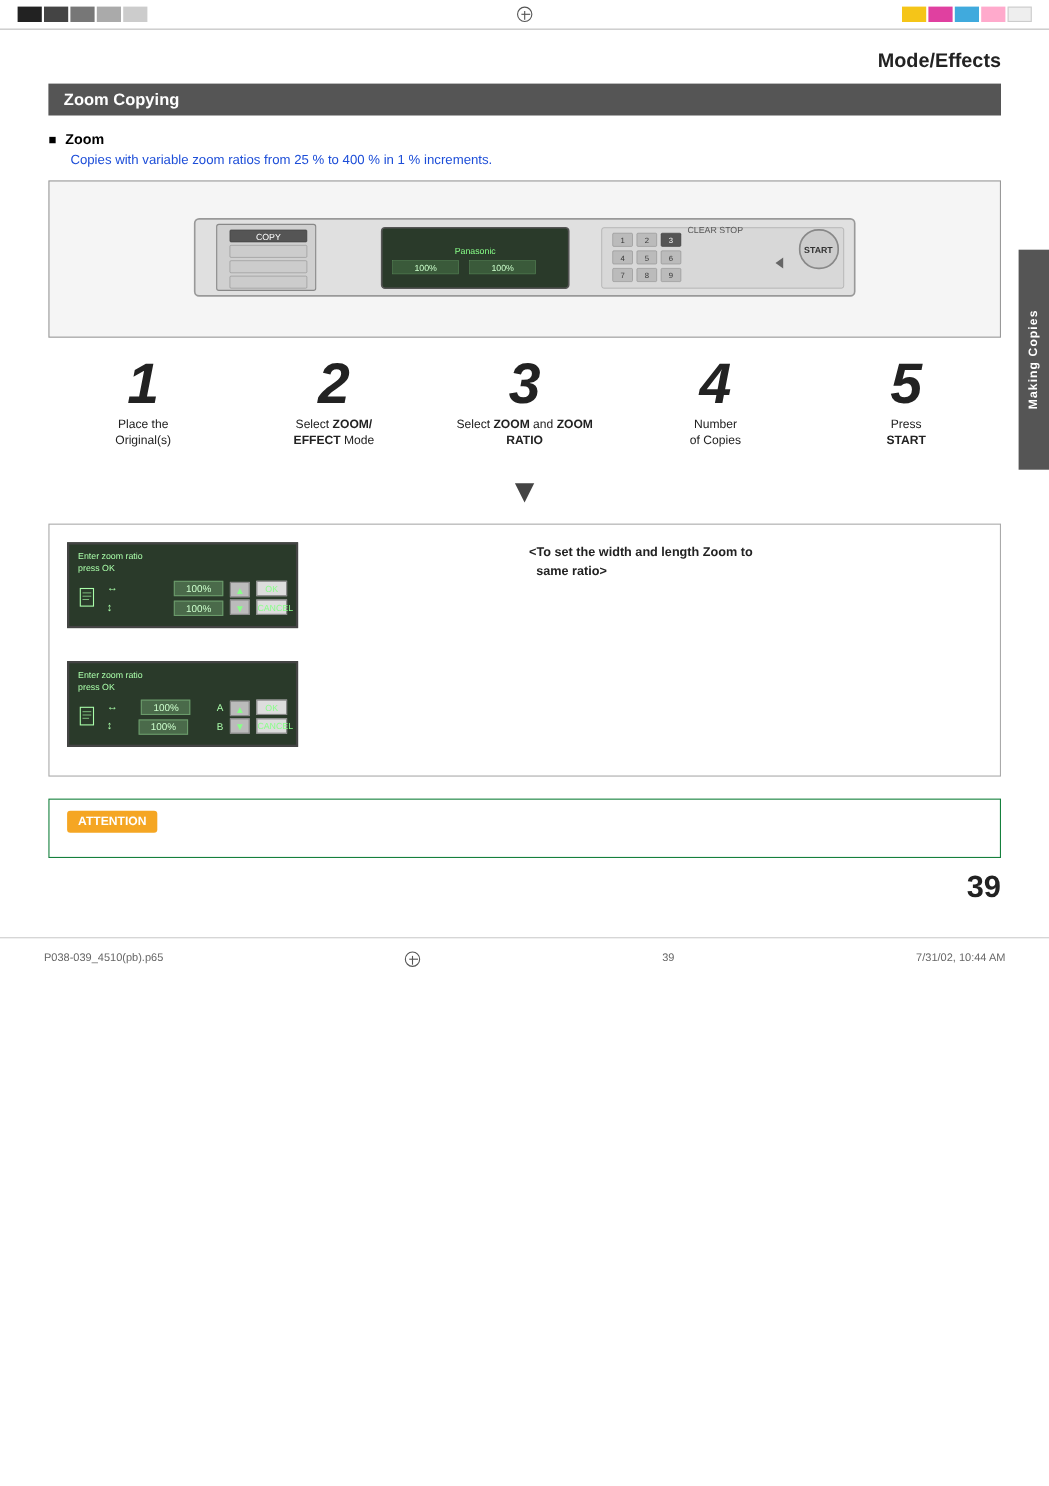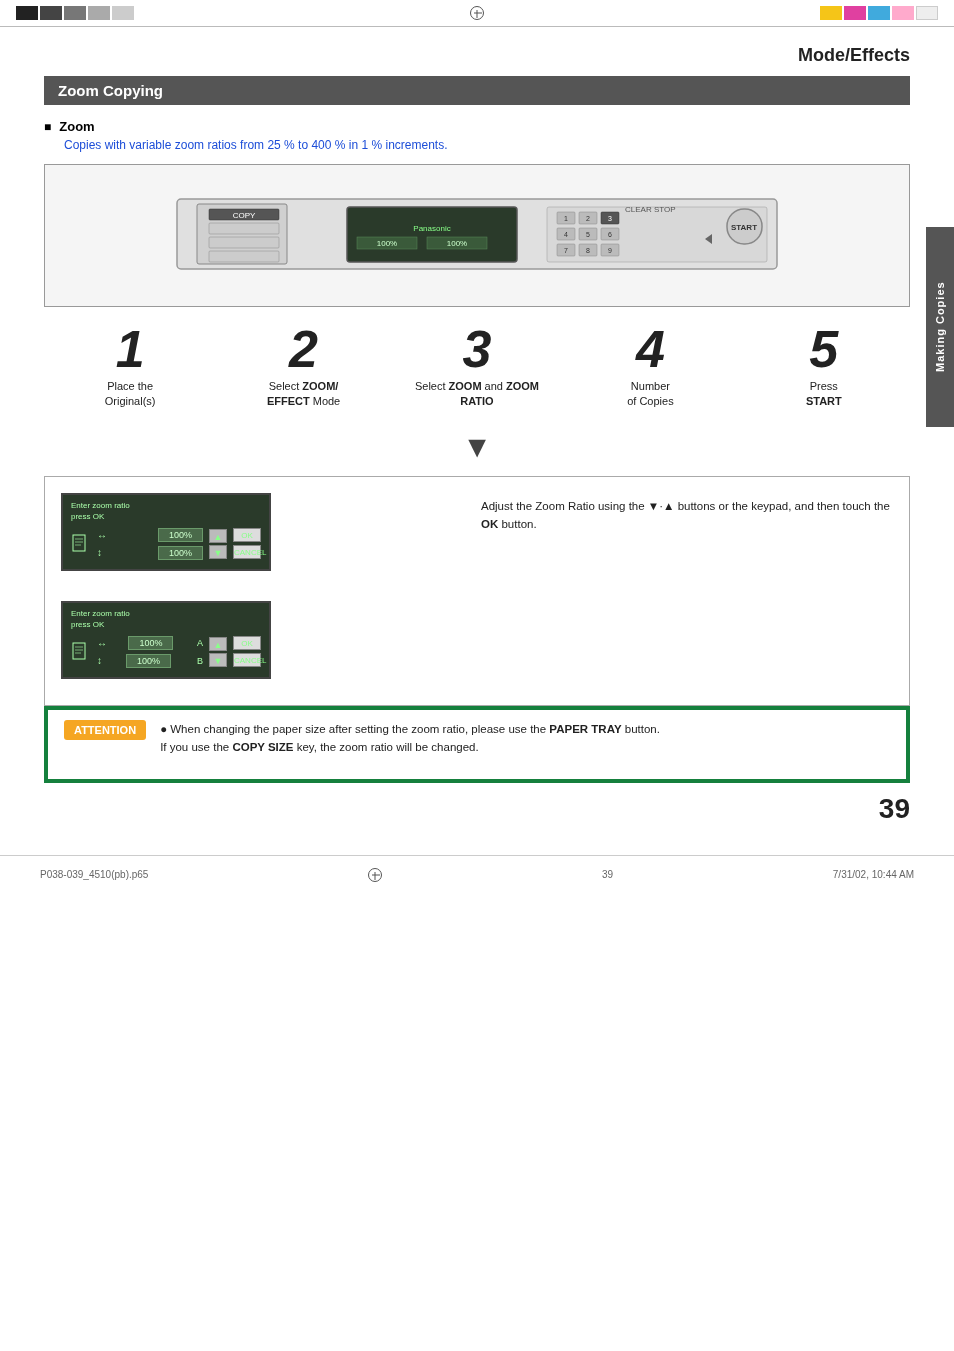--- a/index.html
+++ b/index.html
@@ -128,20 +128,21 @@
       text-align: center;
       font-size: 30px;
       color: #444;
       margin-bottom: 12px;
     }
 
     
     .zoom-panels {
       display: flex;
       gap: 8px;
+      margin-bottom: 20px;
       border: 1px solid #aaa;
       padding: 16px;
     }
     .zoom-panel-left {
       flex: 1;
       display: flex;
       flex-direction: column;
       gap: 20px;
     }
     .zoom-panel-right {
@@ -298,21 +299,21 @@
     }
     .crosshair::after {
       width: 8px;
       height: 1px;
       top: 50%;
       left: 3px;
       transform: translateY(-50%);
     }
 
     .border-box {
-      border: 4px solid #15803d;
+      border: 1px solid #15803d;
       padding: 10px 16px;
       margin-bottom: 8px;
     }
 
     .note-row {
       display: flex;
       align-items: flex-start;
       gap: 14px;
       margin-bottom: 8px;
     }
@@ -518,36 +519,32 @@
                 </div>
               </div>
             </div>
           </div>
         </div>
 
       </div>
 
       <div class="zoom-panel-right">
         <div class="panel-section">
-          <div style="margin-top:4px;">
-            Adjust the Zoom Ratio using the ▼·▲ buttons or the keypad, and then touch the <b>OK</b> button.
+          <div class="panel-section-title">
+            <b>&lt;To set the width and length Zoom to<br>&nbsp;&nbsp;same ratio&gt;</b>
           </div>
         </div>
         <div class="panel-section" style="margin-top:16px;">
         </div>
       </div>
     </div>
 
     <div class="border-box">
       <div class="attention-box">
         <div class="attention-label">ATTENTION</div>
-        <div class="attention-text">
-          <p>● When changing the paper size after setting the zoom ratio, please use the <b>PAPER TRAY</b> button.<br>
-          If you use the <b>COPY SIZE</b> key, the zoom ratio will be changed.</p>
-        </div>
       </div>
     </div>
 
 
     <div class="page-number">39</div>
 
   </div>
 
   <div class="bottom-bar">
     <span>P038-039_4510(pb).p65</span>

